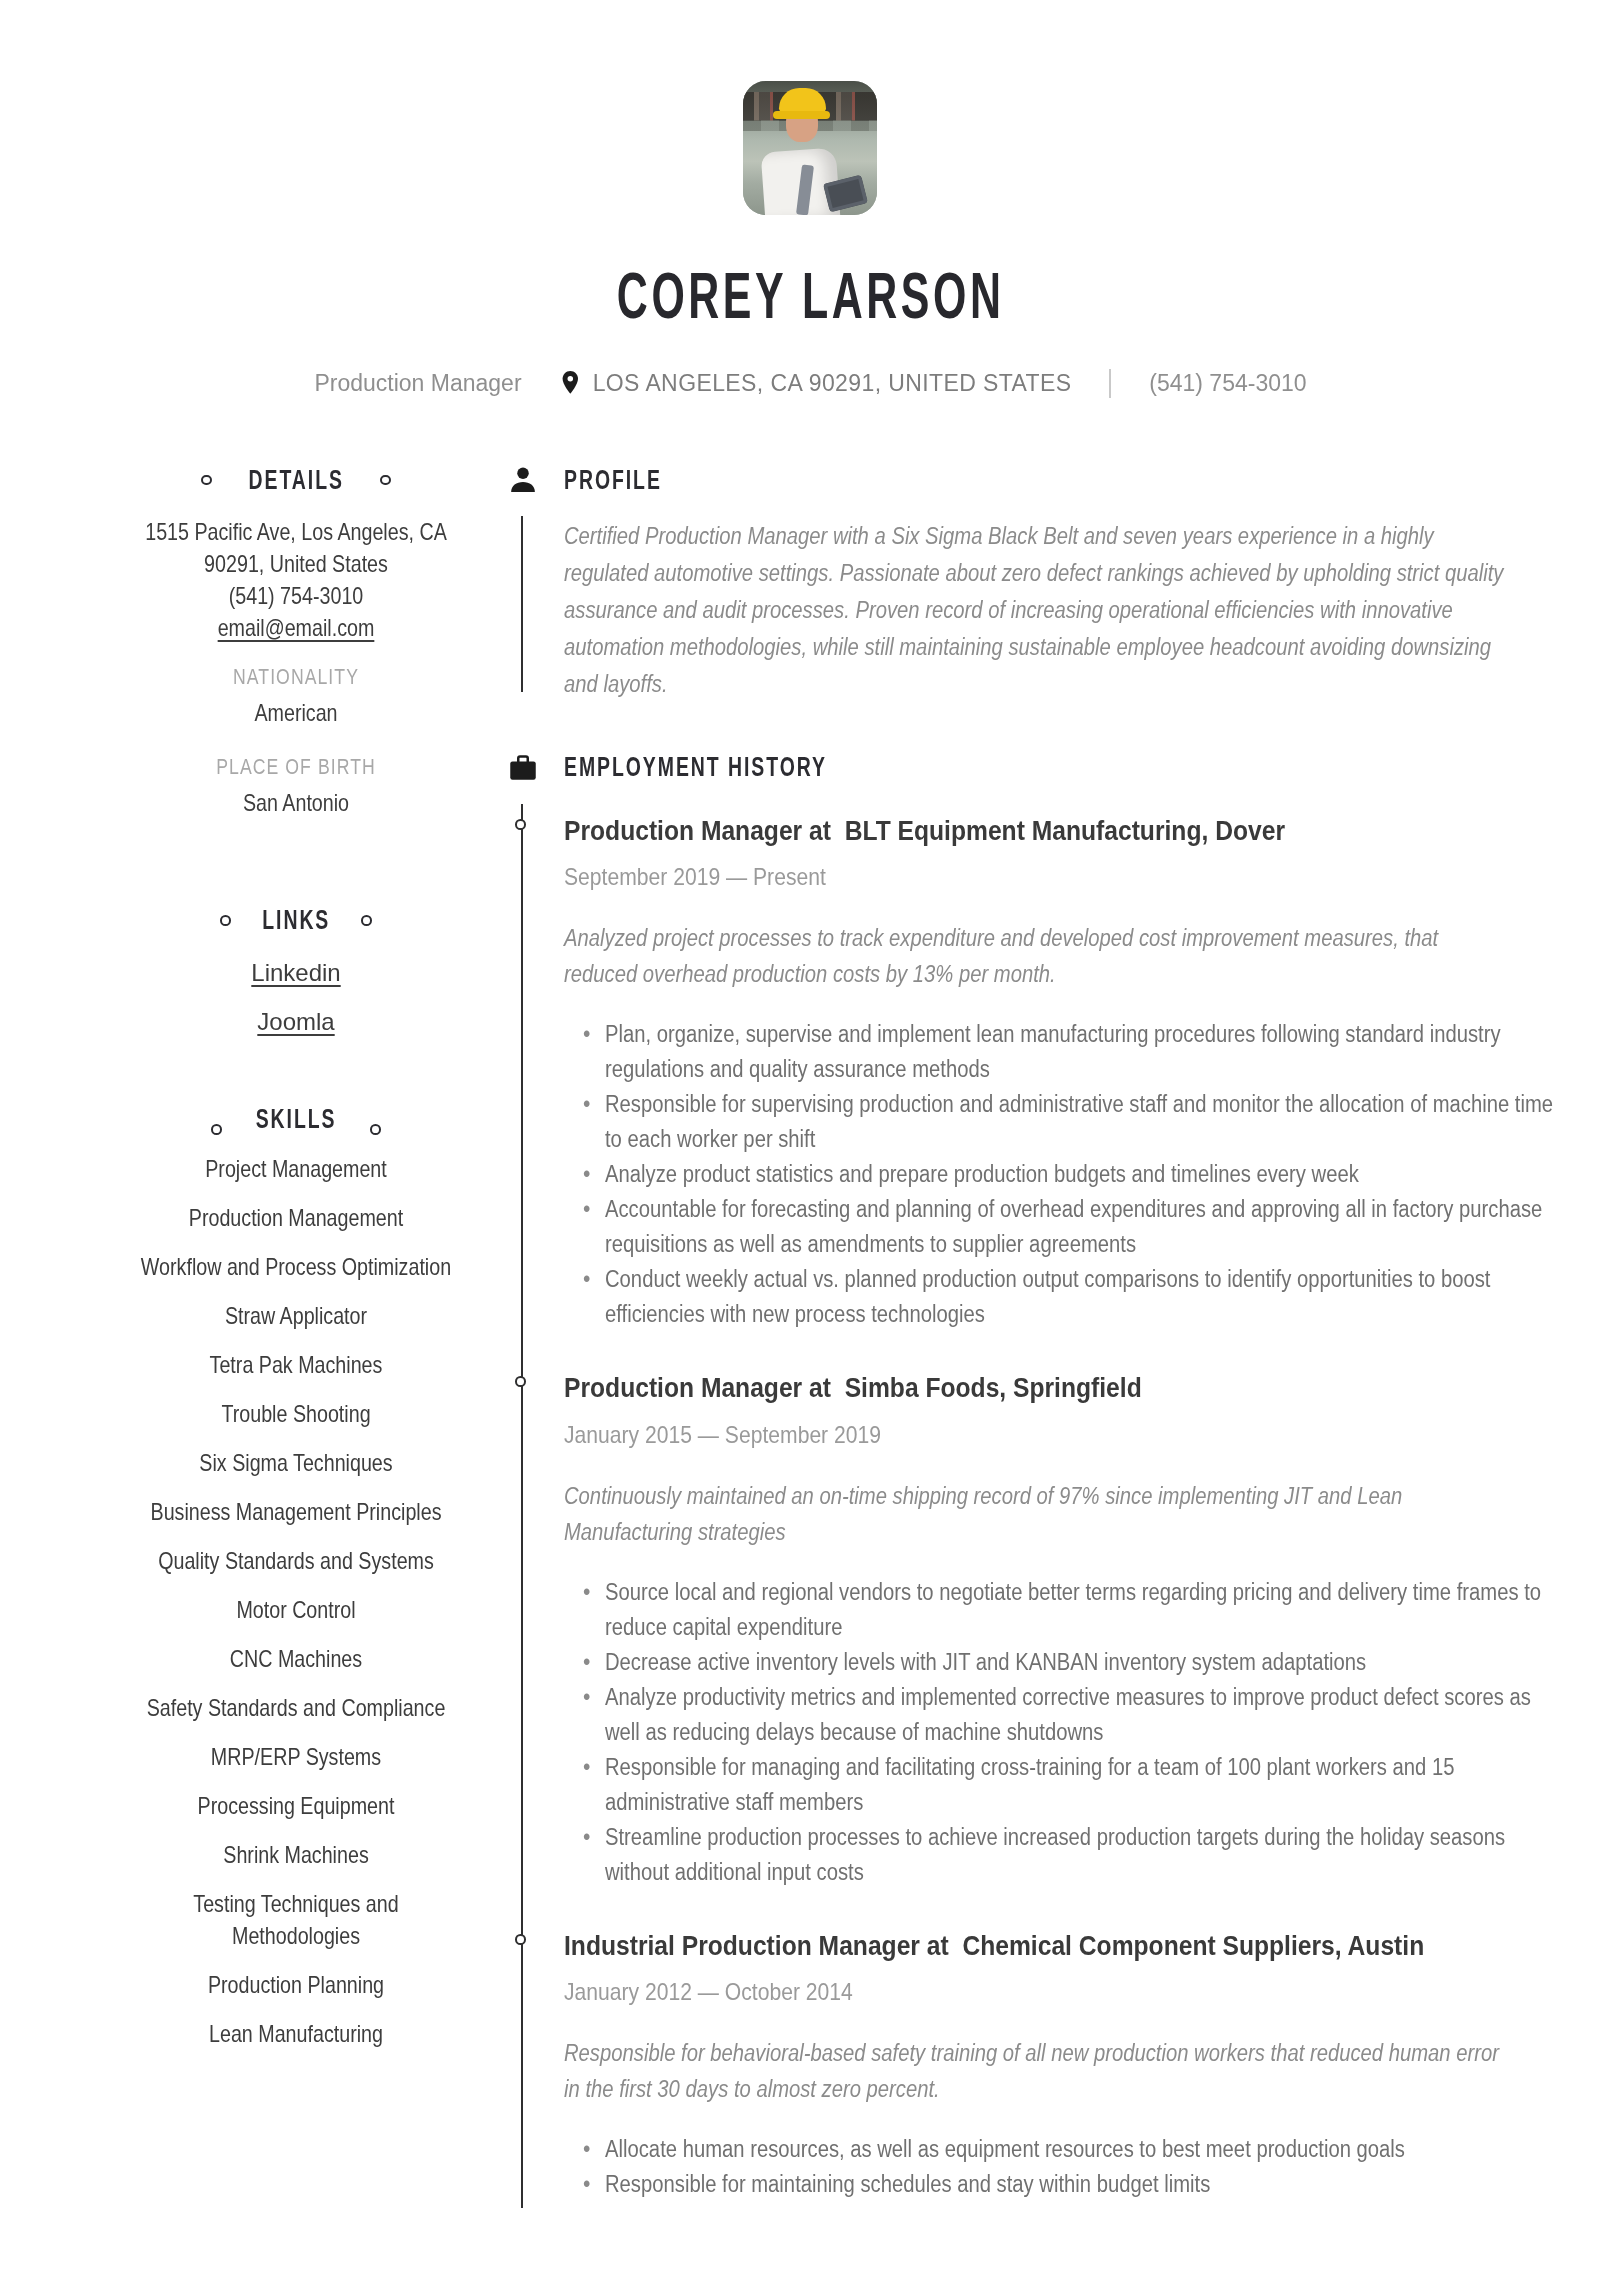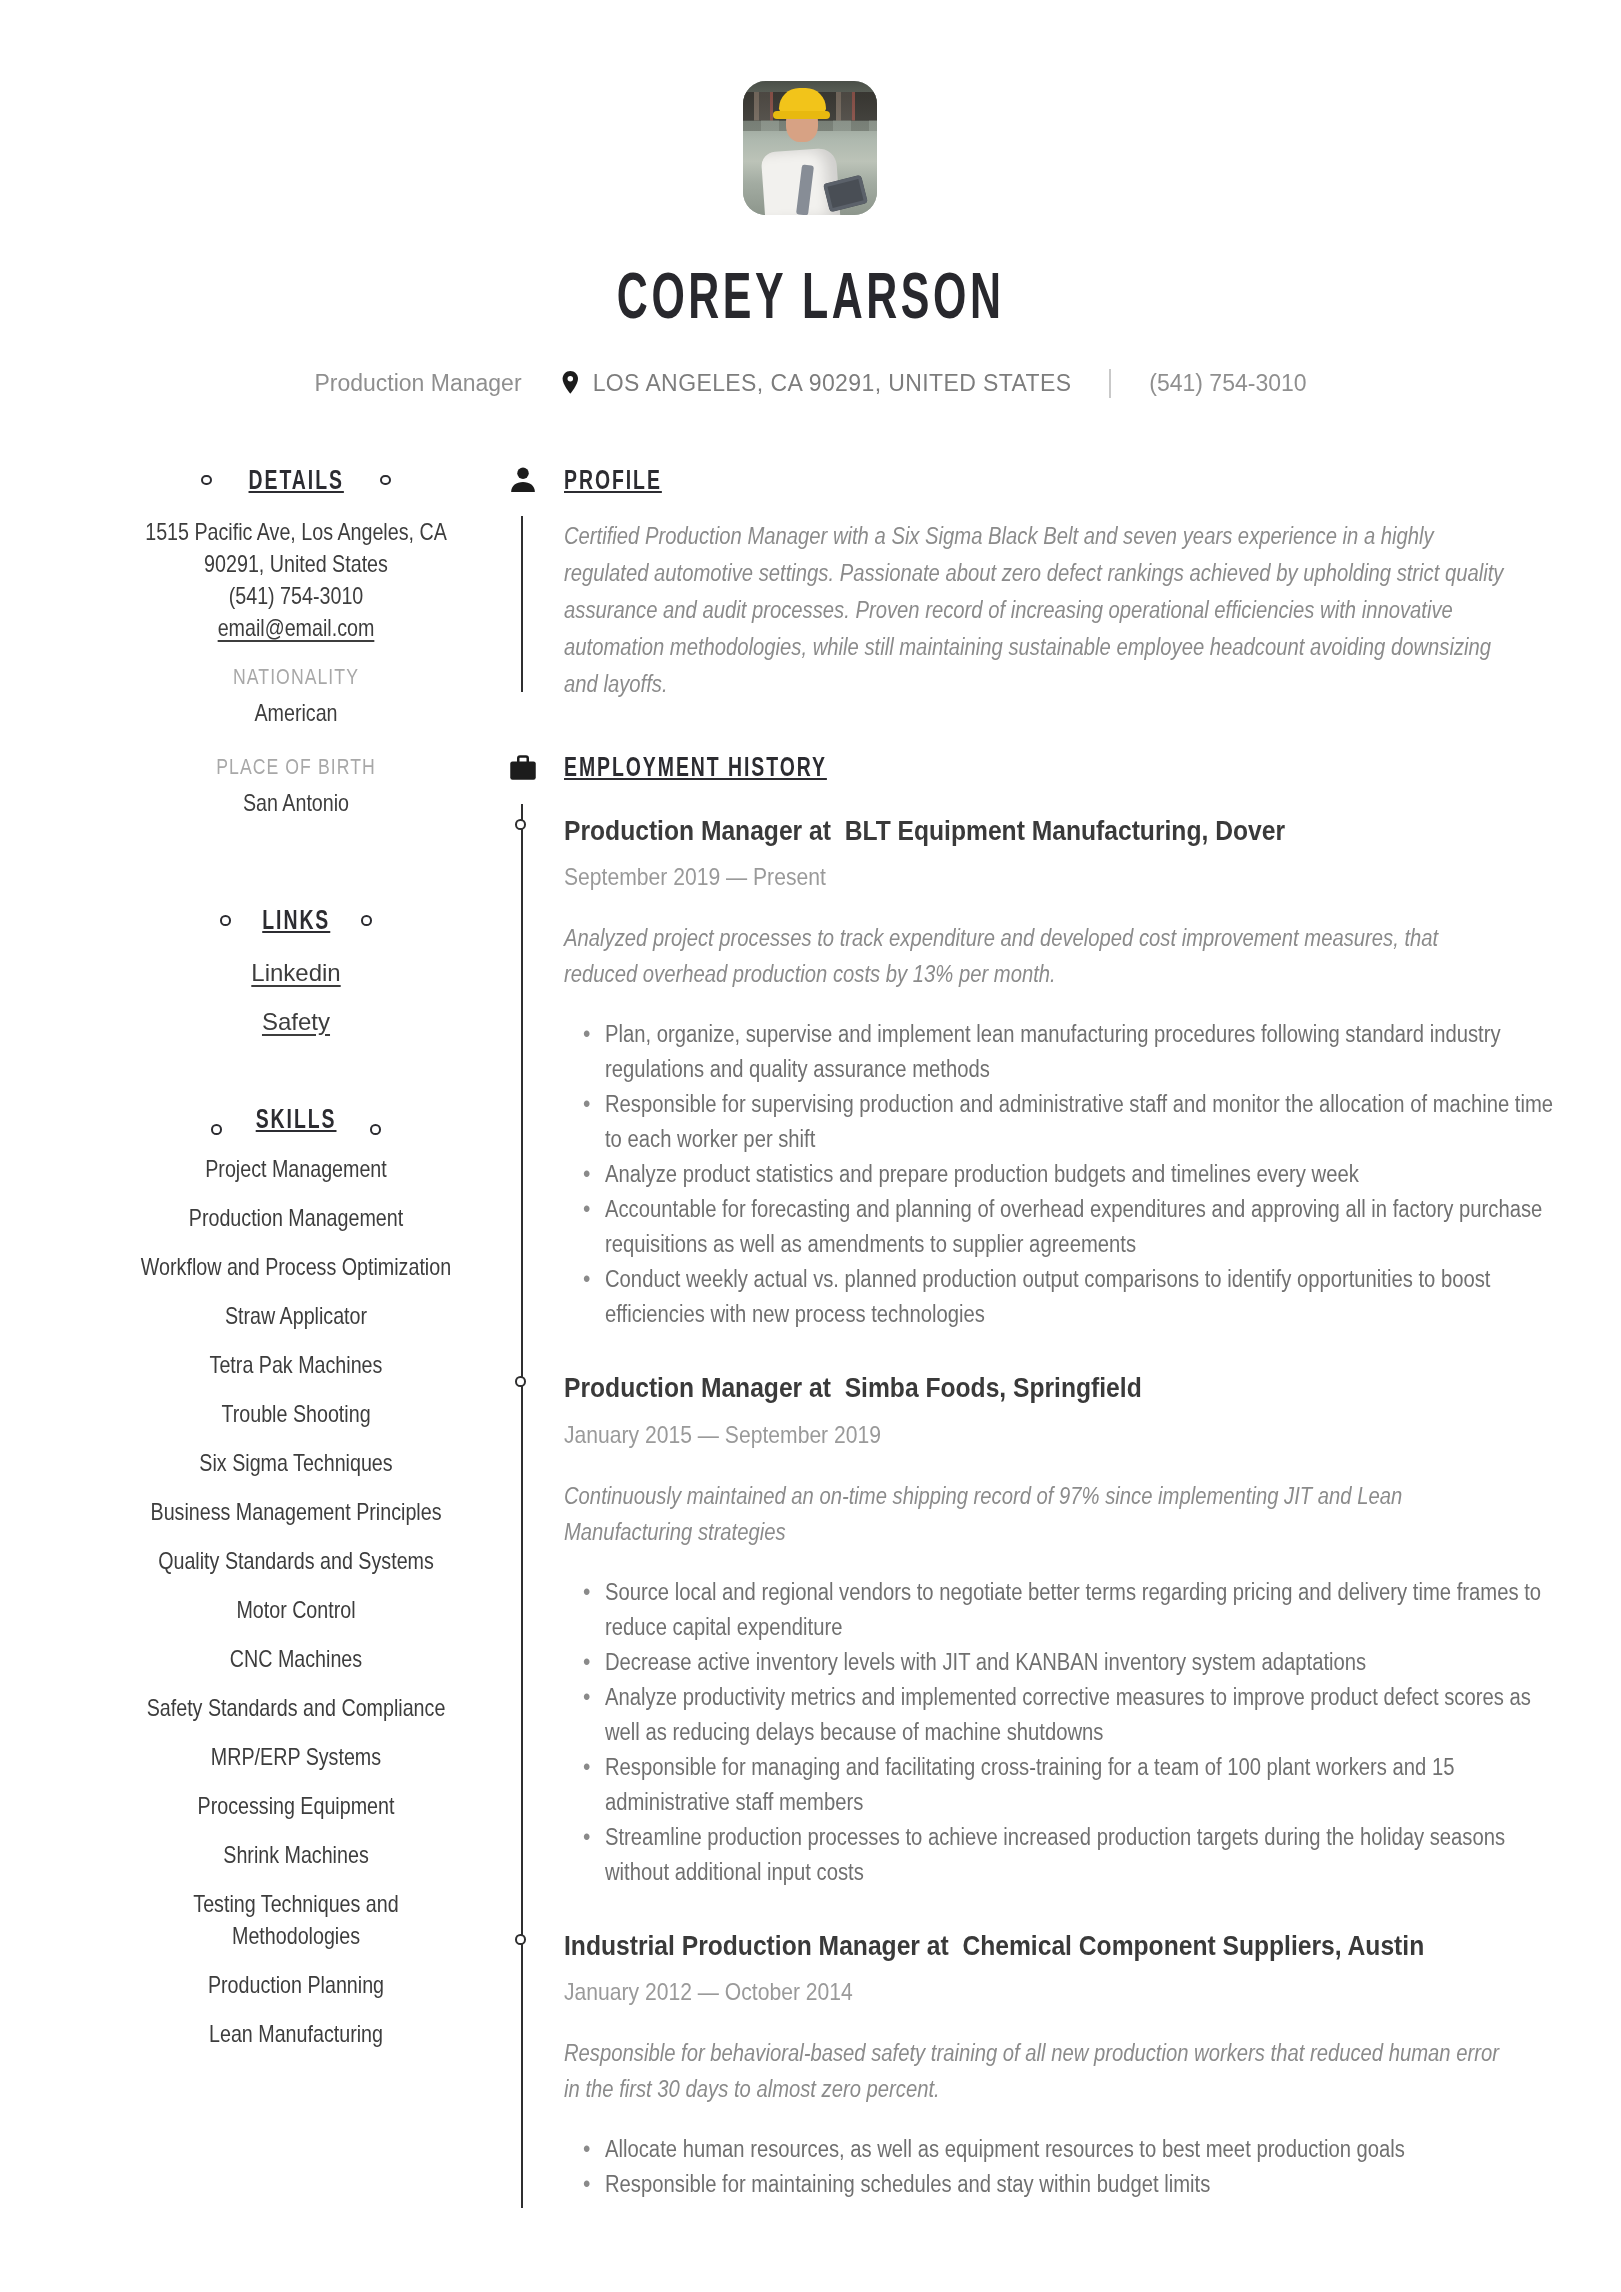--- a/index.html
+++ b/index.html
@@ -47,21 +47,21 @@
     display:flex; justify-content:center; align-items:center; gap:38px;
     font-size:23px; color:#8f8f8f;
   }
   .contact .loc { display:flex; align-items:center; gap:12.5px; color:#7d7d7d; letter-spacing:0.4px; }
   .vdivider { width:1.8px; height:29px; background:#c9c9c9; }
   .pin-svg { display:block; }
 
   
   .sec-heading {
     display:flex; align-items:center; height:36px;
-    color:#2c2c31; font-size:27px; font-weight:700; letter-spacing:2.7px;text-decoration:underline;
+    color:#2c2c31; font-size:27px; font-weight:700; letter-spacing:2.7px;
   }
   .cond { display:inline-block; transform:scaleX(.72); white-space:nowrap; }
   .ring { width:10.7px; height:10.7px; border:2.2px solid #2c2c31; border-radius:50%; flex:0 0 auto; }
 
   
   .sidebar { position:absolute; left:99px; top:462px; width:394px; text-align:center; }
   .sidebar .sec-heading { justify-content:center; gap:18px; }
   .cx { display:block; transform:scaleX(.82); transform-origin:center top; white-space:nowrap; }
   .address { margin-top:18px; }
   .address .cx, .email-row { font-size:24px; line-height:32px; color:#3d3d3d; }
@@ -176,21 +176,21 @@
         </div>
       </div>
 
     <div class="sec-heading links-heading">
       <span class="ring"></span>
       <span class="cond">LINKS</span>
       <span class="ring"></span>
     </div>
     <div>
         <a class="side-link" href="#">Linkedin</a>
-        <a class="side-link" href="#">Safety</a>
+        <a class="side-link" href="#">Joomla</a>
       </div>
 
     <div class="sec-heading skills-heading">
       <span class="ring"></span>
       <span class="cond">SKILLS</span>
       <span class="ring"></span>
     </div>
     <div class="skills-list">
         <div class="skill">Project Management</div>
         <div class="skill">Production Management</div>

